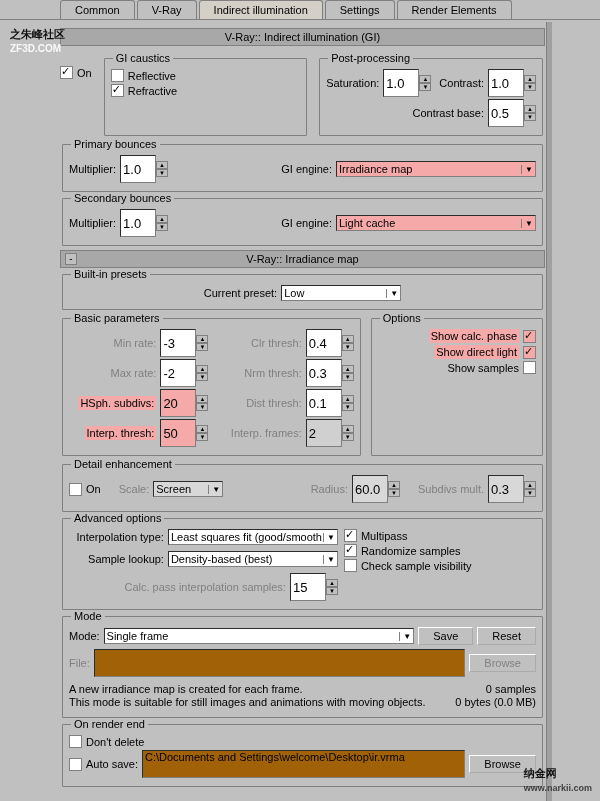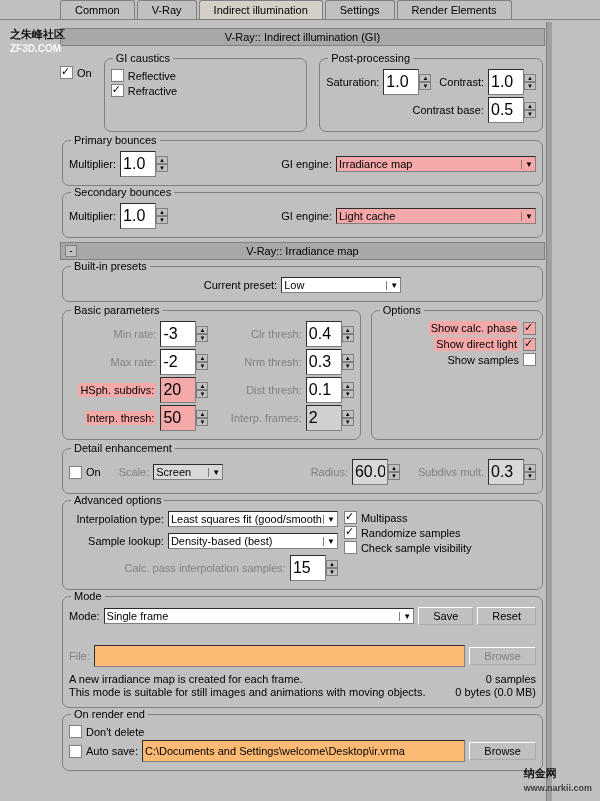--- a/index.html
+++ b/index.html
@@ -3,36 +3,36 @@
 <meta charset="utf-8">
 <style>
 *{box-sizing:border-box;margin:0;padding:0;font-family:Tahoma,Arial,sans-serif;font-size:11px;color:#000}
 body{background:#c0c0c0;width:600px;height:801px;overflow:hidden;position:relative}
 .tabs{display:flex;background:#c0c0c0;border-bottom:1px solid #808080;padding-left:60px}
 .tab{padding:3px 14px;border:1px solid #808080;border-bottom:none;background:#c0c0c0;border-top-left-radius:3px;border-top-right-radius:3px;margin-right:2px;cursor:pointer}
 .tab.active{background:#d4d0c8}
 .panel{background:#c0c0c0;padding:4px 55px 4px 60px}
 .rollout-hdr{background:#a8a8a8;border:1px solid #808080;text-align:center;padding:2px;position:relative;margin-top:4px}
 .rollout-hdr .toggle{position:absolute;left:4px;top:2px;width:12px;height:12px;border:1px solid #808080;background:#c0c0c0;text-align:center;line-height:10px;font-size:10px}
-.group{border:1px solid #808080;margin:6px 2px 2px 2px;padding:8px 6px 6px 6px;position:relative;border-radius:7px}
+.group{border:1px solid #808080;margin:6px 2px 2px 2px;padding:8px 6px 6px 6px;position:relative;border-radius:1px}
 .group>.legend{position:absolute;top:-7px;left:8px;background:#c0c0c0;padding:0 3px;font-size:11px}
 .row{display:flex;align-items:center;margin:2px 0;gap:4px}
 .row.right{justify-content:flex-end}
 .chk{width:13px;height:13px;border:1px solid #808080;background:#fff;display:inline-block;position:relative}
 .chk.checked::after{content:"✓";position:absolute;top:-2px;left:0;font-size:11px}
 .lbl{white-space:nowrap}
 .lbl.dim{color:#808080}
 .spn{display:flex;align-items:center}
-.spn input{width:36px;height:20px;border:1px inset #808080;background:#fff;padding:12px 2px;font-size:16px}
+.spn input{width:36px;height:28px;border:1px inset #808080;background:#fff;padding:0 2px;font-size:13px}
 .spn .arrows{width:12px;height:16px;display:flex;flex-direction:column}
 .spn .arrows span{height:8px;border:1px solid #808080;background:#c0c0c0;font-size:6px;text-align:center;line-height:6px}
 .sel{border:1px inset #808080;background:#fff;height:16px;padding:0 2px;display:flex;align-items:center;justify-content:space-between;min-width:120px}
 .sel.hl{background:#f5a9a9}
 .sel .arrow{border-left:1px solid #808080;padding-left:3px;font-size:8px}
-.txt{border:1px inset #808080;background:#fdba74;height:22px;flex:1;padding:0 2px;display:flex;align-items:center;color:#606060;overflow:hidden}
+.txt{border:1px inset #808080;background:#a16207;height:28px;flex:1;padding:0 2px;display:flex;color:#606060;overflow:hidden}
 .btn{border:1px outset #fff;background:#c0c0c0;padding:2px 14px;cursor:pointer}
 .btn.dim{color:#808080}
 .hl-red{background:#f5a9a9;padding:1px 2px}
 .top2{display:flex;gap:8px}
 .top2>div{flex:1}
 .col2{display:flex;gap:6px}
 .col2>div{flex:1}
 .watermark1{position:absolute;top:20px;left:10px;font-size:20px;color:#ff6600;font-weight:bold;opacity:.9;pointer-events:none}
 .watermark1 .sub{font-size:10px;color:#fff;display:block}
 .watermark2{position:absolute;bottom:8px;right:8px;font-size:22px;color:#ff8800;font-weight:bold;opacity:.9;pointer-events:none}
@@ -350,21 +350,21 @@
     <span class="legend">Mode</span>
     <div class="row">
         <span class="lbl">Mode:</span>
         <div class="sel" style="flex:1">
           <span>Single frame</span>
           <span class="arrow">▼</span>
         </div>
         <div class="btn">Save</div>
         <div class="btn">Reset</div>
       </div>
-    <div class="row" style="margin-top:20px">
+    <div class="row" style="margin-top:4px">
         <span class="lbl dim">File:</span>
         <div class="txt">
           <span></span>
         </div>
         <div class="btn dim">Browse</div>
       </div>
     <div class="row" style="margin-top:6px;align-items:flex-start">
       <div class="info"><span>A new irradiance map is created for each frame.</span><br><span>This mode is suitable for still images and animations with moving objects.</span></div>
       <div class="spacer"></div>
       <div class="info" style="text-align:right"><span>0 samples</span><br><span>0 bytes (0.0 MB)</span></div>

